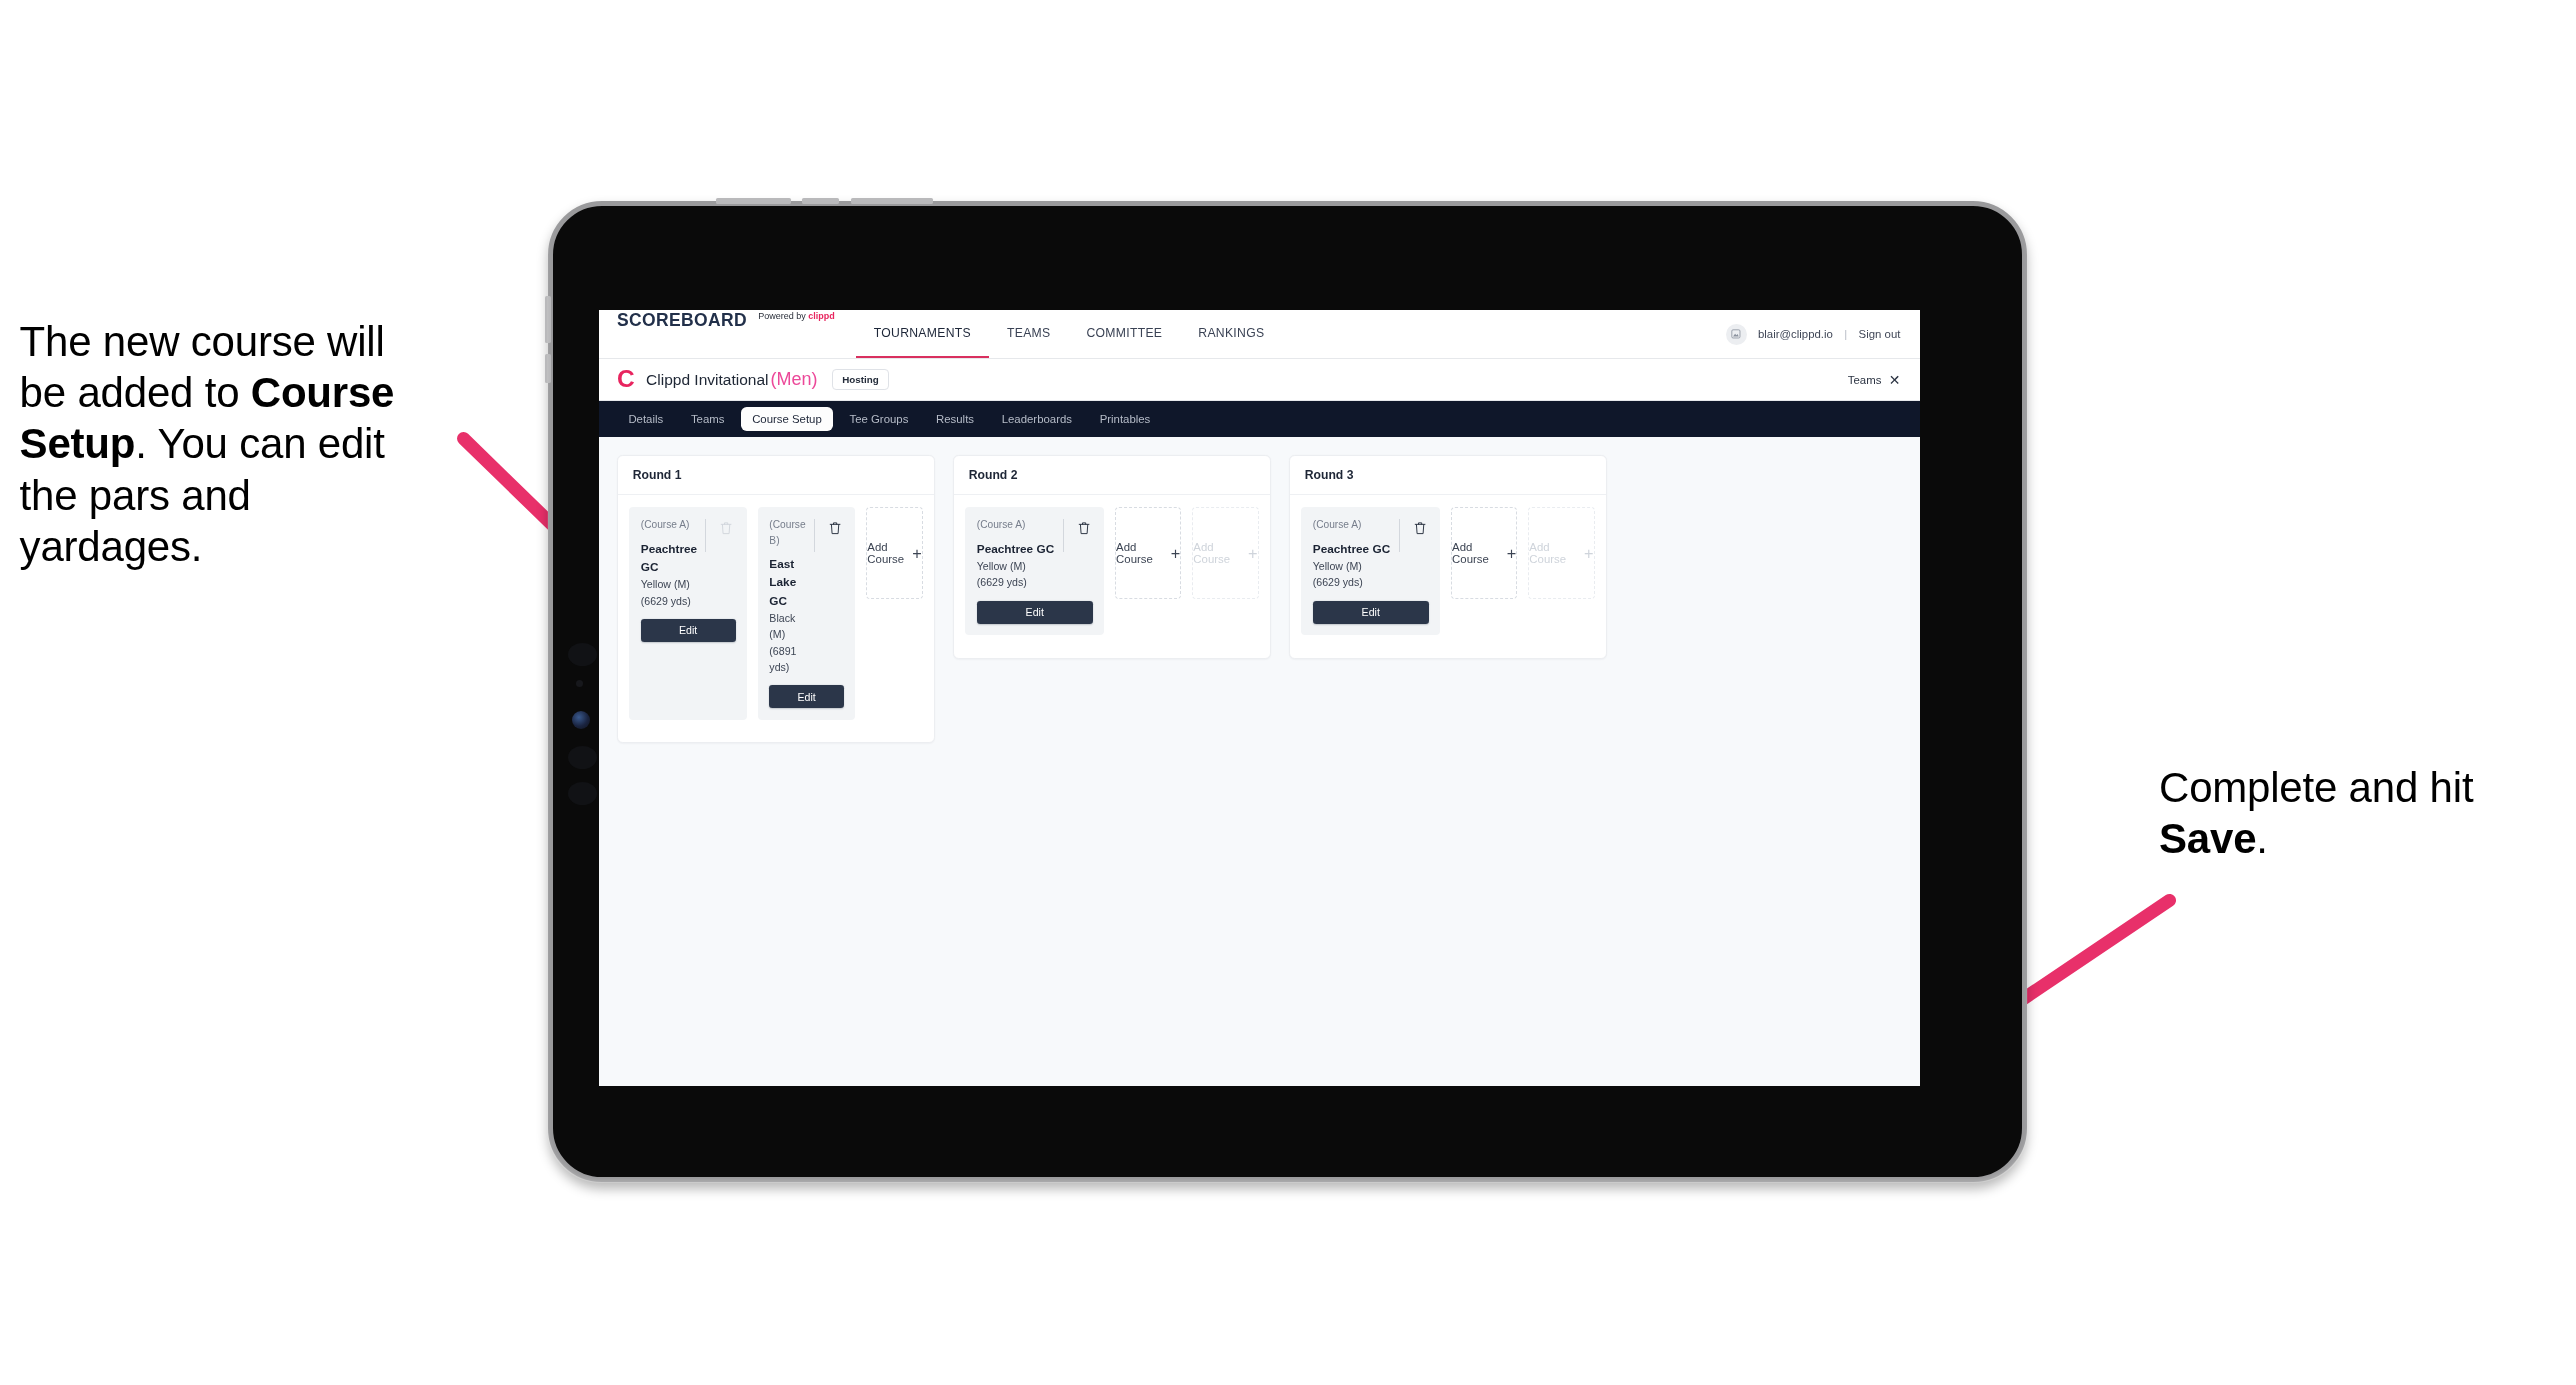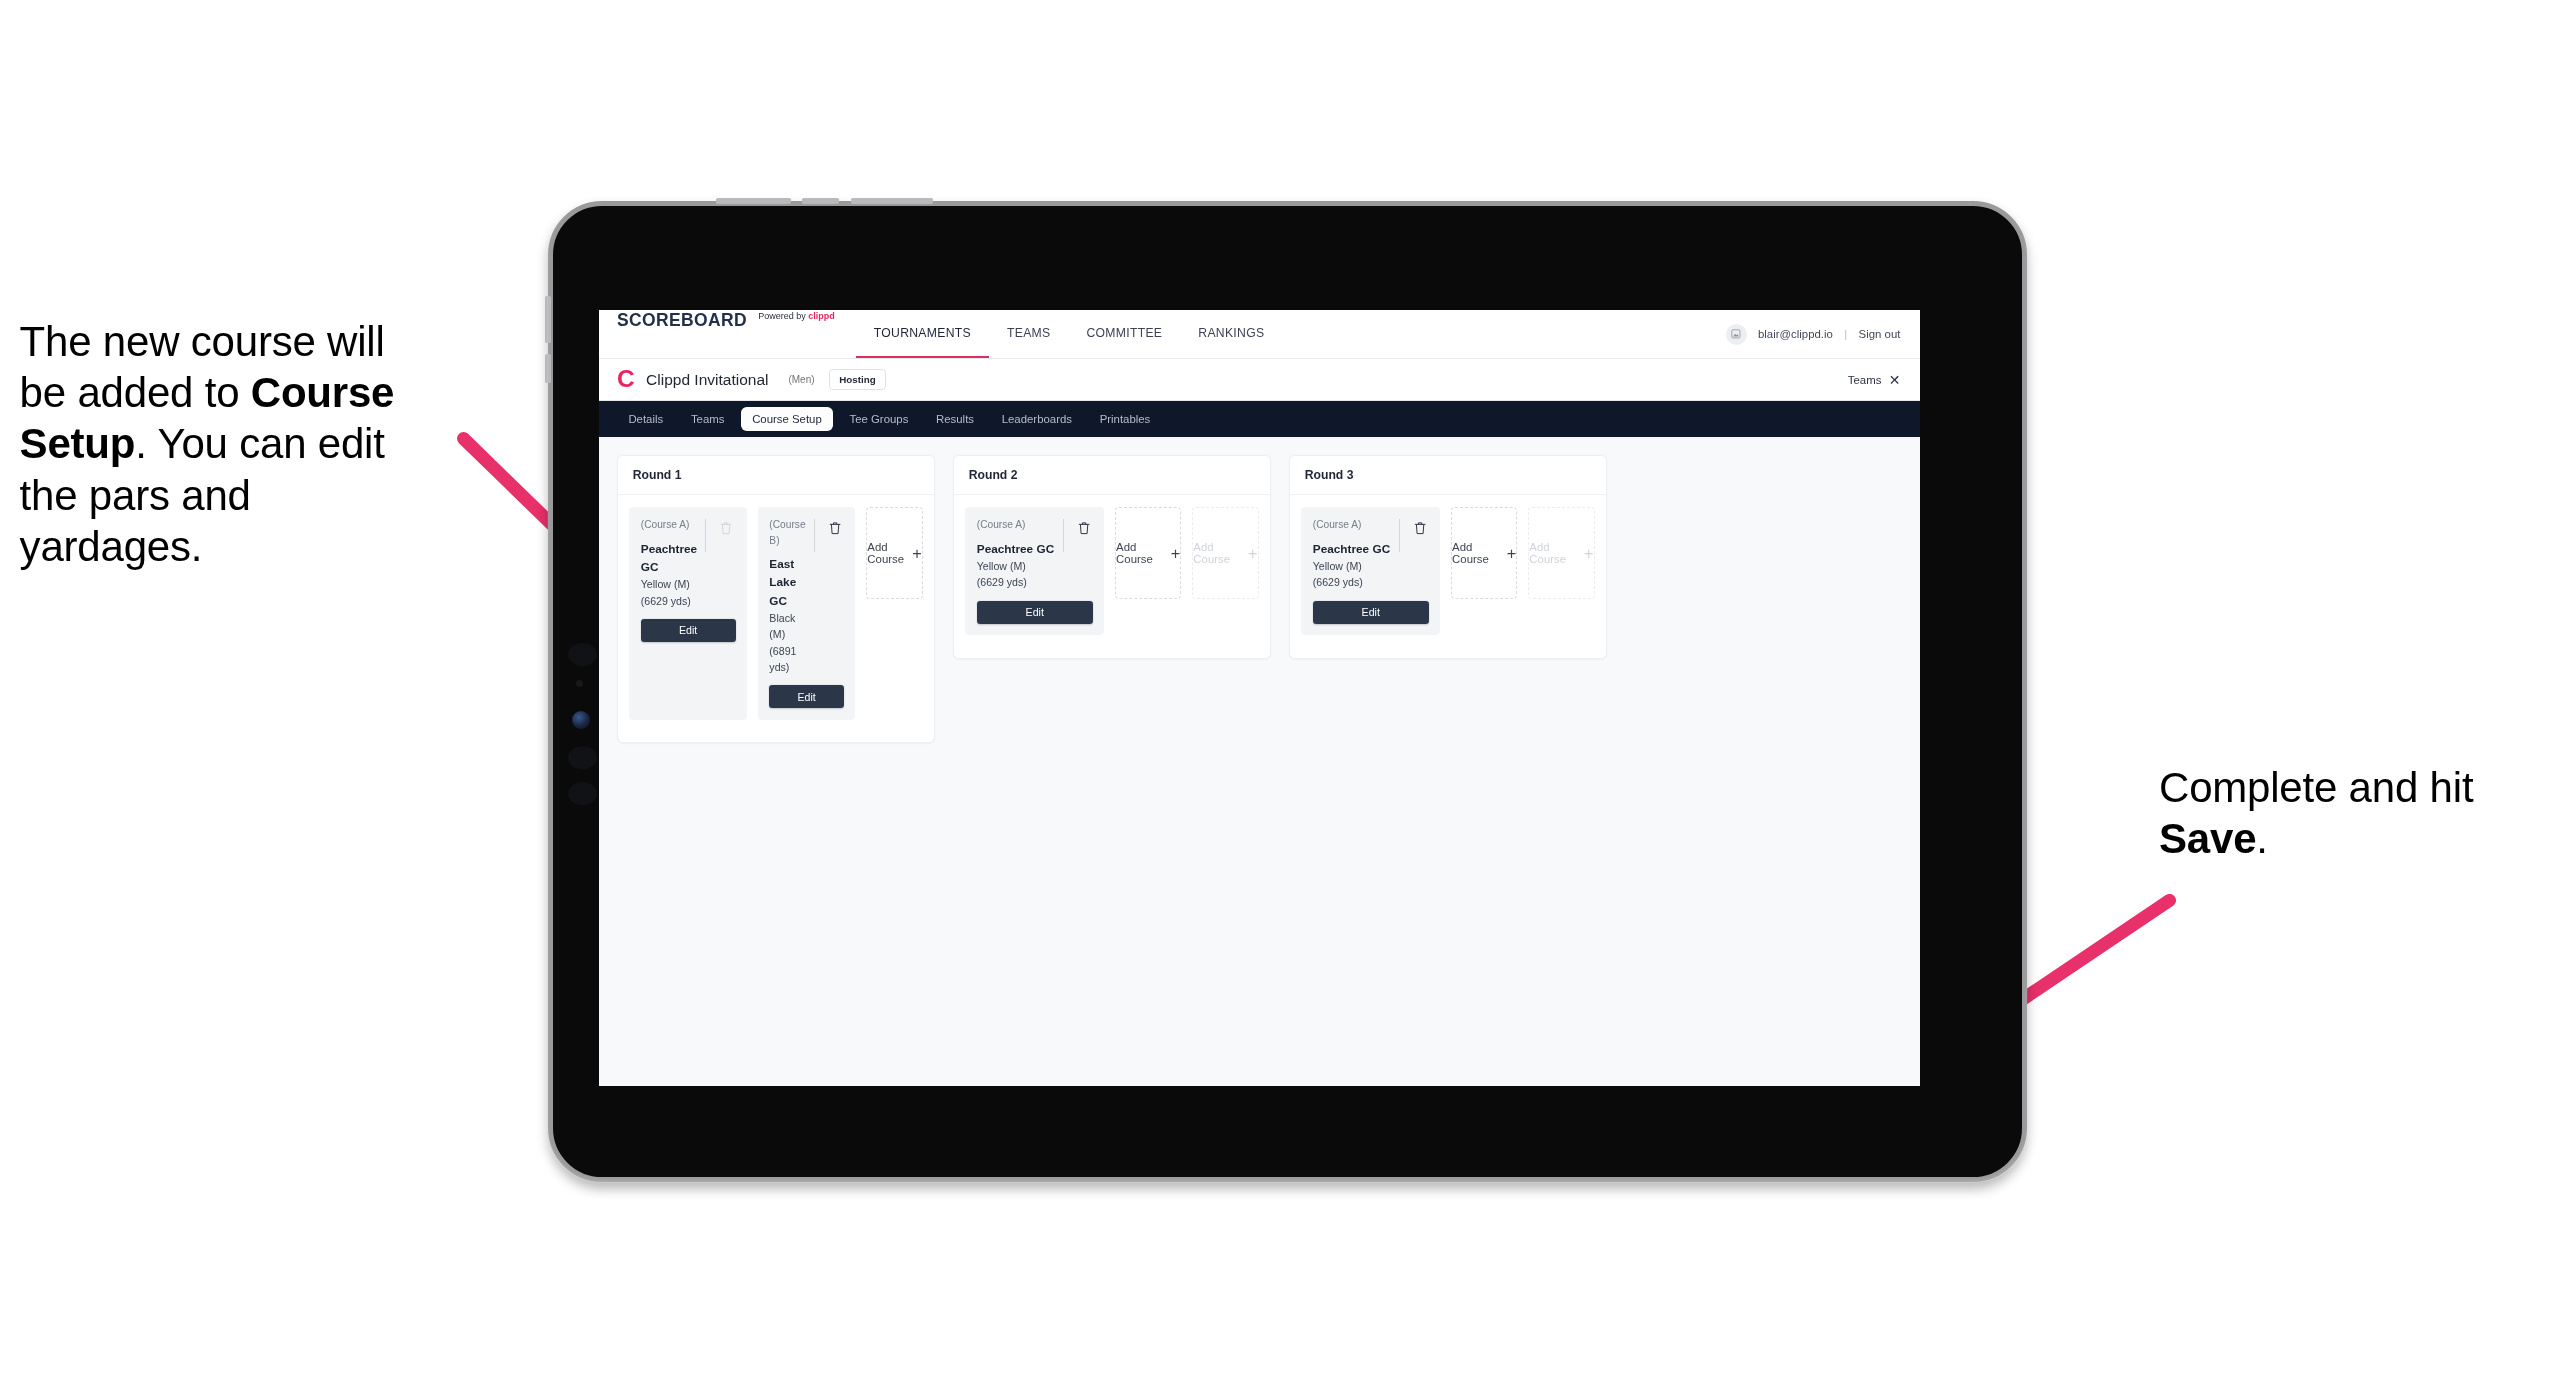--- a/index.html
+++ b/index.html
@@ -106,21 +106,21 @@
   .eventbar{
     height:42px; background:#fff; border-bottom:0.8px solid #e6e8eb;
     display:flex; align-items:center; padding:0 19.6px 0 18px;
   }
   .c-mark{
     font-family:"Liberation Sans", sans-serif;
     font-weight:700; font-size:24.5px; color:#e8255f; line-height:1;
     margin-right:11.4px;
   }
   .event-title{ font-size:15.5px; color:#202836; }
-  .event-gender{ font-size:10px; color:#737373; margin-left:20px; }
+  .event-gender{ font-size:18px; color:#ec4899; margin-left:2px; }
   .hosting-badge{
     margin-left:14.7px; padding:4.1px 9px; border:0.8px solid #dfe2e7;
     border-radius:4.1px; font-size:9.8px; font-weight:700; color:#232b39;
     background:#fff;
   }
   .cancel{
     margin-left:auto; font-size:11.4px; color:#2b3342;
     display:flex; align-items:center; gap:7.3px; cursor:pointer;
   }
   .cancel .x{ font-size:14px; line-height:1; }

